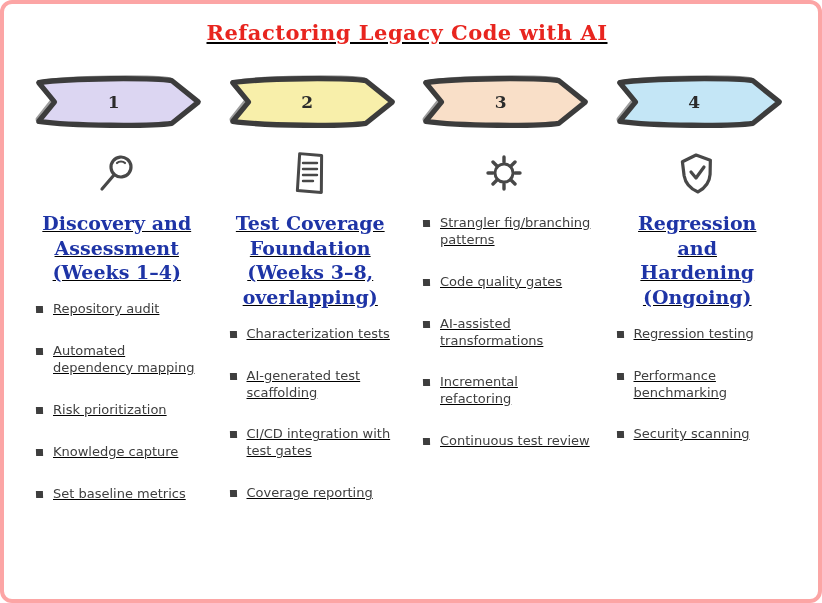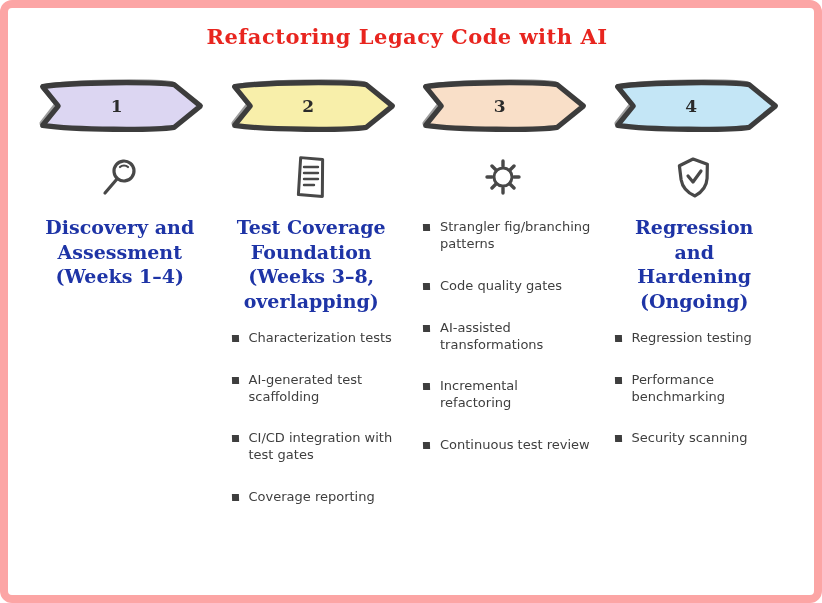--- a/index.html
+++ b/index.html
@@ -1,24 +1,25 @@
 <!DOCTYPE html>
 <html><head>
 <meta charset="utf-8">
 <style>
   * { margin: 0; padding: 0; box-sizing: border-box; }
   html, body { width: 822px; height: 603px; background: #ffffff; }
   body { font-family: "DejaVu Sans", sans-serif; overflow: hidden; }
 
   .frame {
     width: 822px; height: 603px;
-    border: 8px solid #fca5a5;
+    border: 4px solid #fca5a5;
     border-radius: 12px;
     background: #ffffff;
     padding: 14px 32px 10px 24px;
+    text-decoration: underline;
   }
 
   .title {
     text-align: center;
     font-family: "DejaVu Serif", serif;
     font-weight: bold;
     font-size: 21px;
     letter-spacing: 0.5px;
     color: #e8251f;
     margin-top: 2px;
@@ -99,20 +100,27 @@
         <div class="arrow-number">1</div>
       </div>
       <div class="phase-icon">
         <svg width="48" height="50" viewBox="0 0 48 50" fill="none" stroke="#484848" stroke-width="3.2" stroke-linecap="round" stroke-linejoin="round">
           <circle cx="28" cy="19" r="10" transform="rotate(-6 28 19)"></circle>
           <path d="M21,27 L9,41"></path>
           <path d="M24,15 C26,13 30,13 32,15" stroke-width="2.2"></path>
         </svg>
       </div>
       <div class="heading">Discovery and Assessment (Weeks 1–4)</div>
+      <ul class="bullets">
+        <li>Repository audit</li>
+        <li>Automated dependency mapping</li>
+        <li>Risk prioritization</li>
+        <li>Knowledge capture</li>
+        <li>Set baseline metrics</li>
+      </ul>
     </div>
 
     <div class="col">
       <div class="arrow-wrap">
         <svg viewBox="0 0 200 64" preserveAspectRatio="none">
           <path d="M15,15 C52,9 142,9 163,12 L191,33 L162,54 C140,58 50,58 14,53 L31,33 Z" fill="none" stroke="#3c3c3c" stroke-width="5" stroke-linejoin="round" opacity="0.5" transform="translate(-3,-3)"></path>
           <path d="M12,12 C50,7 140,7 162,10 L192,32 L162,54 C140,57 50,57 12,52 L30,32 Z" stroke="#3c3c3c" stroke-width="5.5" stroke-linejoin="round" fill="#f8efaa"></path>
         </svg>
         <div class="arrow-number">2</div>
       </div>

